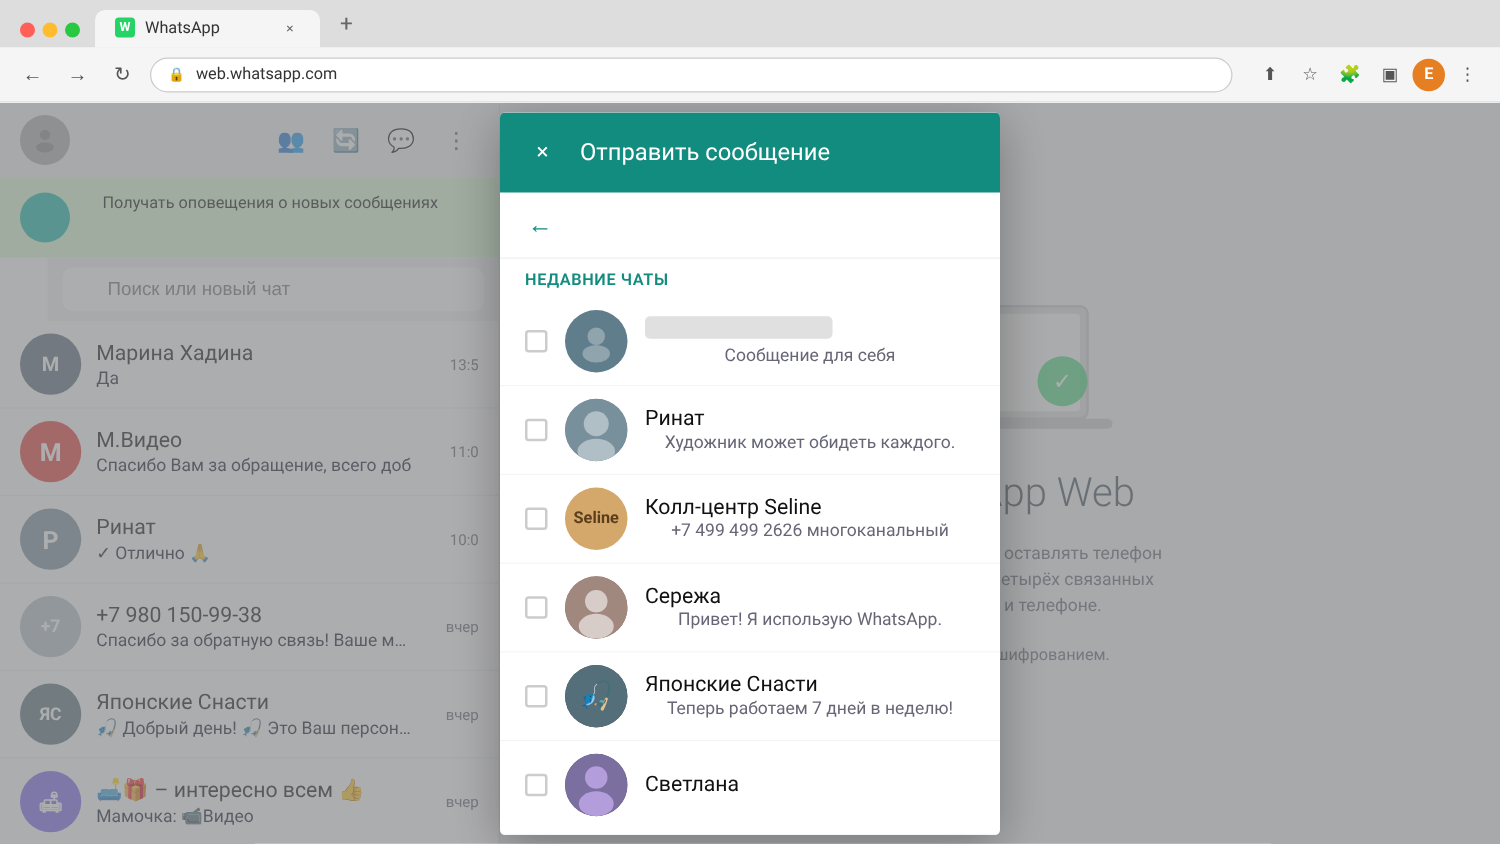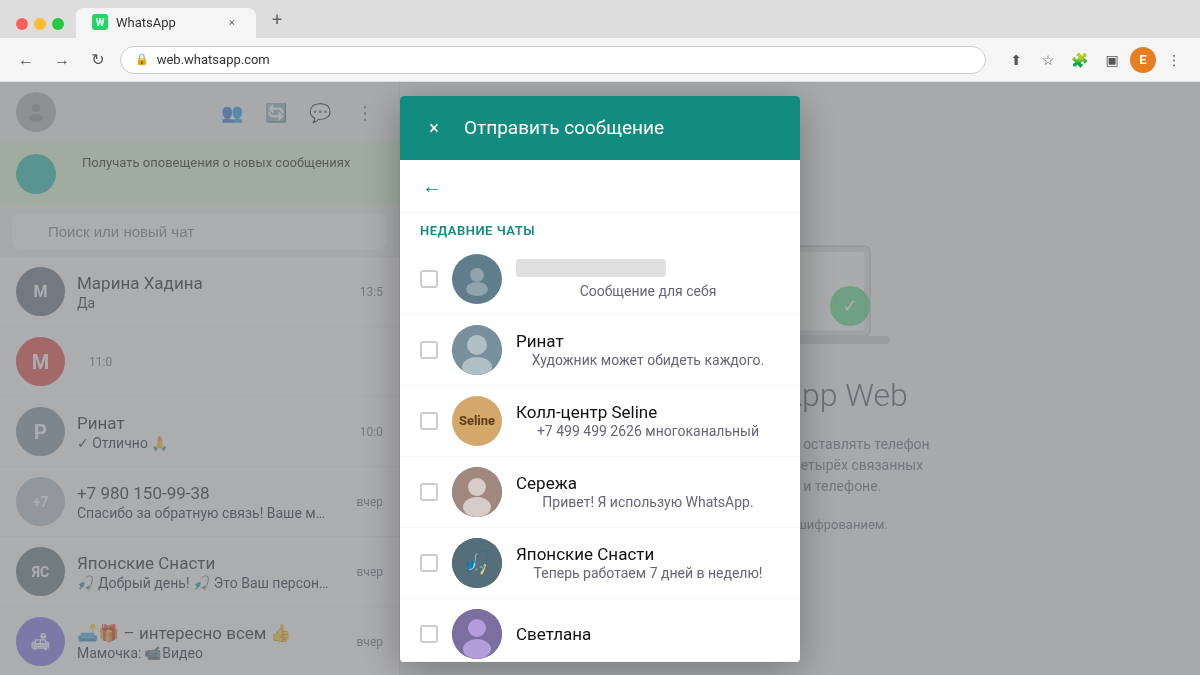--- a/index.html
+++ b/index.html
@@ -247,20 +247,21 @@
 
     .notification-link {
       color: #128c7e;
       font-size: 13px;
       cursor: pointer;
     }
 
     .search-bar {
       padding: 8px 12px;
       background: #f0f2f5;
+      margin-left: 38px;
     }
 
     .search-input {
       width: 100%;
       height: 35px;
       background: #fff;
       border: none;
       border-radius: 8px;
       padding: 0 12px 0 36px;
       font-size: 15px;
@@ -631,20 +632,24 @@
           <div class="chat-info">
             <div class="chat-name">Марина Хадина</div>
             <div class="chat-preview">Да</div>
           </div>
           <div class="chat-meta">
             <div class="chat-time">13:5</div>
           </div>
         </div>
         <div class="chat-item">
           <div class="chat-avatar" style="background:#e53935;font-size:20px;font-weight:bold;color:white">М</div>
+          <div class="chat-info">
+            <div class="chat-name">М.Видео</div>
+            <div class="chat-preview">Спасибо Вам за обращение, всего доб</div>
+          </div>
           <div class="chat-meta">
             <div class="chat-time">11:0</div>
           </div>
         </div>
         <div class="chat-item">
           <div class="chat-avatar" style="background:#78909c;font-size:20px;color:white">Р</div>
           <div class="chat-info">
             <div class="chat-name">Ринат</div>
             <div class="chat-preview">✓ Отлично 🙏</div>
           </div>
@@ -780,21 +785,21 @@
                 <circle cx="25" cy="25" r="25" fill="#546e7a"></circle>
                 <text x="25" y="32" text-anchor="middle" font-size="22" fill="#eceff1">🎣</text>
               </svg>
             </div>
             <div class="modal-contact-info">
               <div class="modal-contact-name">Японские Снасти</div>
               <div class="modal-contact-status">Теперь работаем 7 дней в неделю!</div>
             </div>
           </div>
 
-          <div class="modal-contact-item" style="padding-bottom:2px">
+          <div class="modal-contact-item" style="padding-bottom:14px">
             <div class="modal-checkbox"></div>
             <div class="modal-contact-avatar" style="background:#5a4f7a">
               <svg width="50" height="50" viewBox="0 0 50 50">
                 <circle cx="25" cy="25" r="25" fill="#7b6fa0"></circle>
                 <circle cx="25" cy="19" r="9" fill="#b39ddb"></circle>
                 <ellipse cx="25" cy="40" rx="14" ry="10" fill="#b39ddb"></ellipse>
               </svg>
             </div>
             <div class="modal-contact-info">
               <div class="modal-contact-name">Светлана</div>

